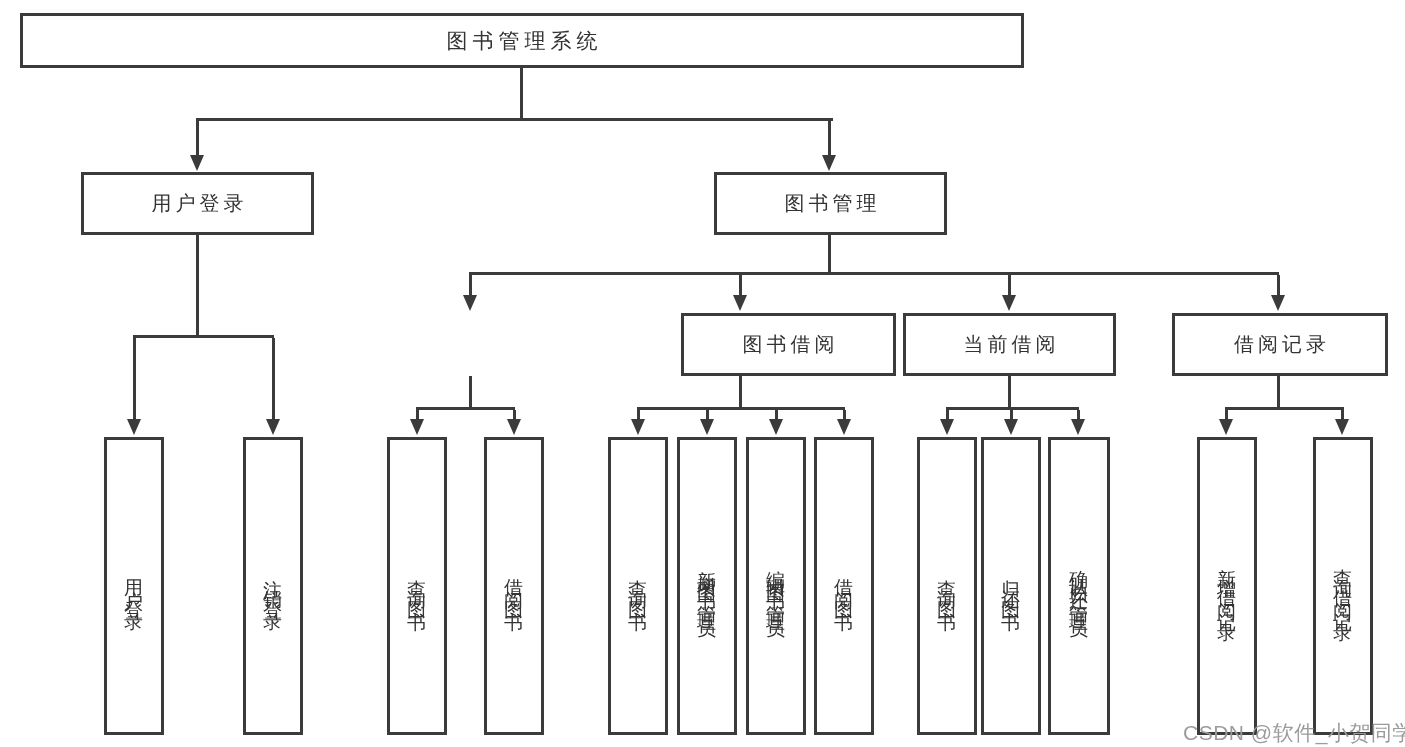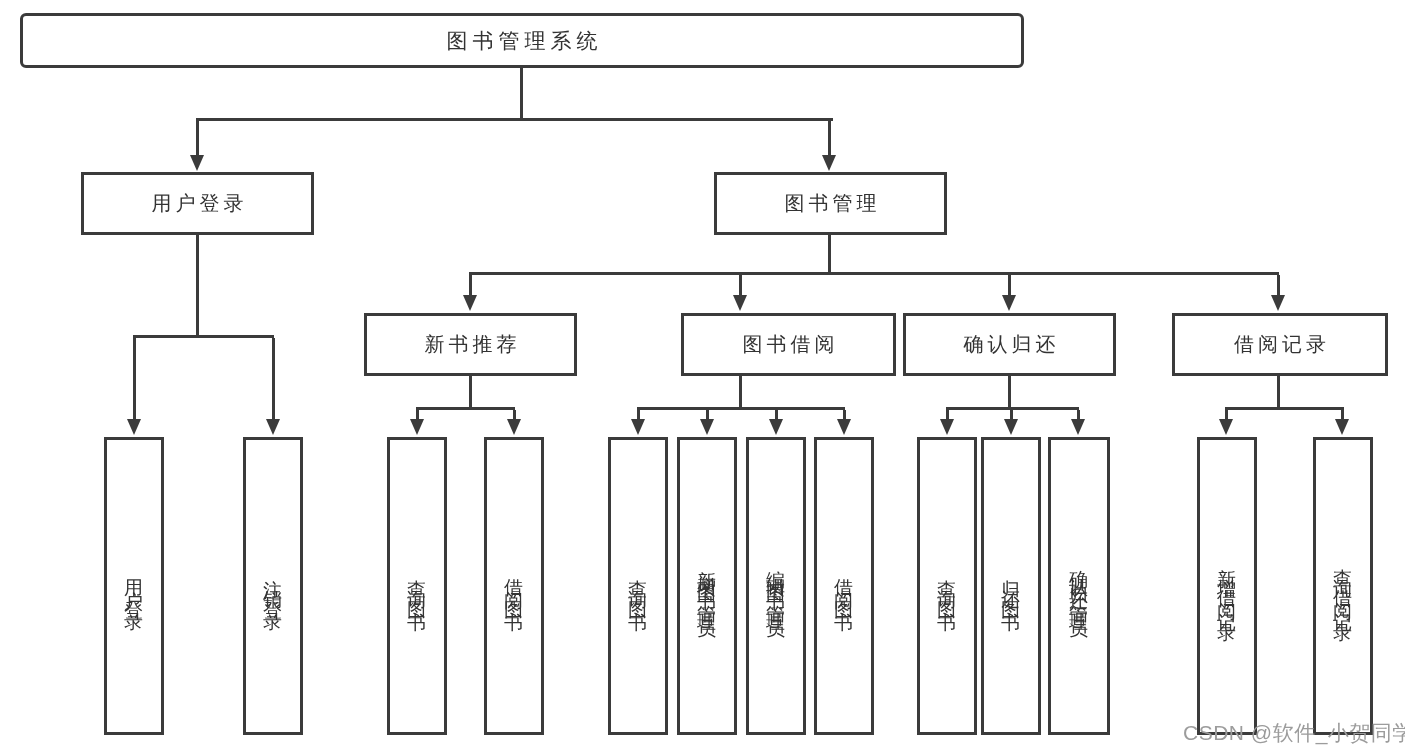--- a/index.html
+++ b/index.html
@@ -18,21 +18,21 @@
     overflow:hidden;
   }
   .box{
     position:absolute;
     border:3px solid var(--line);
     background:#fff;
     display:flex;align-items:center;justify-content:center;
     color:var(--text);
   }
   .hbox{font-size:20px;letter-spacing:4px;text-indent:4px;white-space:nowrap;}
-  .rootbox{font-size:21px;letter-spacing:5px;text-indent:5px;border-radius:6px;}
+  .rootbox{font-size:21px;letter-spacing:5px;text-indent:5px;}
   .vbox{padding:6px 0;}
   .vlabel{
     writing-mode:vertical-rl;
     text-orientation:mixed;
     font-size:19px;
     letter-spacing:11px;
     line-height:1;
     white-space:nowrap;
   }
   .ln{position:absolute;background:var(--line);}
@@ -79,23 +79,22 @@
   <div class="ln" style="left:469px;top:272px;width:810px;height:3px;"></div>
   <div class="ln" style="left:469px;top:275px;width:3px;height:21px;"></div>
   <div class="ar" style="left:463px;top:295px;"></div>
   <div class="ln" style="left:739px;top:275px;width:3px;height:21px;"></div>
   <div class="ar" style="left:733px;top:295px;"></div>
   <div class="ln" style="left:1008px;top:275px;width:3px;height:21px;"></div>
   <div class="ar" style="left:1002px;top:295px;"></div>
   <div class="ln" style="left:1277px;top:275px;width:3px;height:21px;"></div>
   <div class="ar" style="left:1271px;top:295px;"></div>
 
-  <div class="box hbox" style="left:364px;top:313px;width:213px;height:63px;">新书推荐</div>
   <div class="box hbox" style="left:633px;top:313px;width:215px;height:63px;margin-left:48px;">图书借阅</div>
-  <div class="box hbox" style="left:903px;top:313px;width:213px;height:63px;">确认归还</div>
+  <div class="box hbox" style="left:903px;top:313px;width:213px;height:63px;">当前借阅</div>
   <div class="box hbox" style="left:1172px;top:313px;width:216px;height:63px;font-family:Liberation Serif, serif;">借阅记录</div>
 
   <div class="ln" style="left:469px;top:376px;width:3px;height:31px;"></div>
   <div class="ln" style="left:416px;top:407px;width:99px;height:3px;"></div>
   <div class="ln" style="left:416px;top:410px;width:3px;height:10px;"></div>
   <div class="ar" style="left:410px;top:419px;"></div>
   <div class="ln" style="left:513px;top:410px;width:3px;height:10px;"></div>
   <div class="ar" style="left:507px;top:419px;"></div>
 
   <div class="ln" style="left:739px;top:376px;width:3px;height:31px;"></div>

